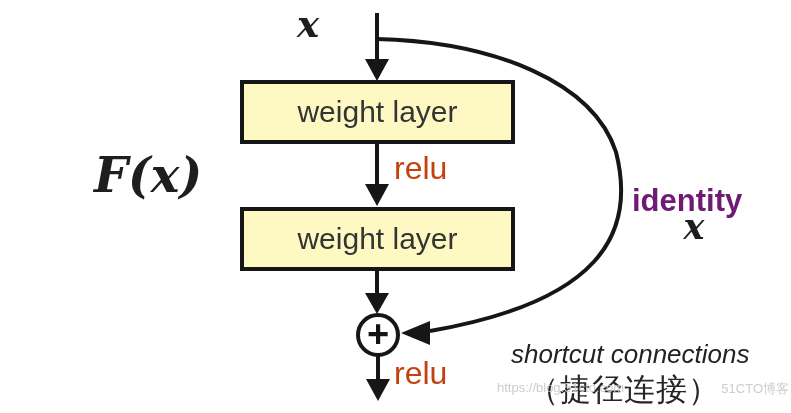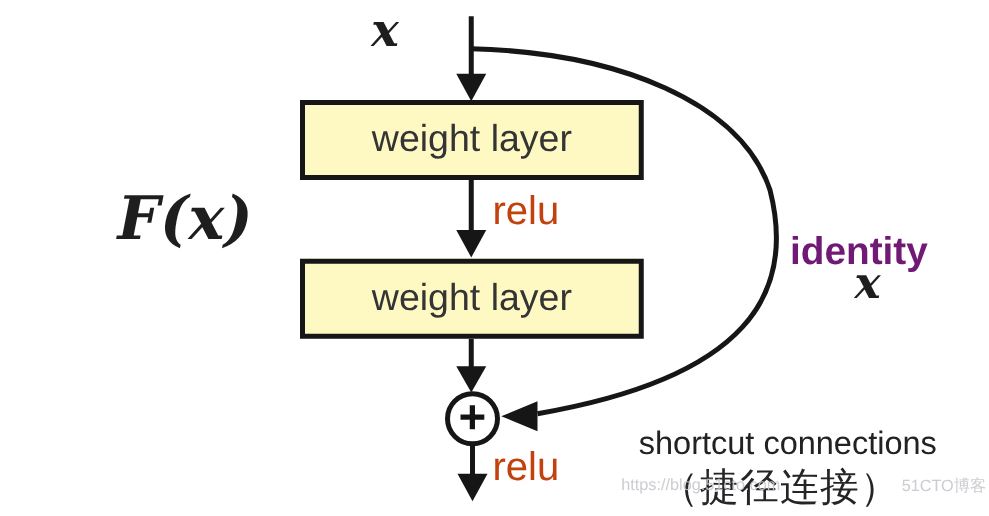--- a/index.html
+++ b/index.html
@@ -35,21 +35,21 @@
   #fx-label{left:94px;top:147px;font-size:48px;}
   #identity-label{left:632px;top:161px;font-size:31px;font-weight:600;color:#701a75;margin-top:22px;}
   #x-right{left:670px;top:206px;width:48px;text-align:center;font-size:35px;}
   #equation{left:10px;top:310px;font-size:43px;letter-spacing:1px;}
   #plus-sign{
     left:358px;top:312px;width:40px;height:44px;
     text-align:center;font-size:38px;line-height:44px;
     font-weight:bold;color:#141414;z-index:3;
   }
   #relu-2{left:394px;top:355px;font-size:32px;}
-  #shortcut-en{left:511px;top:339px;font-size:26px;color:#222222;}
+  #shortcut-en{left:511px;top:339px;font-size:26px;color:#222222;font-style:italic;}
   #shortcut-zh{left:528px;top:369px;font-size:31px;color:#252525;letter-spacing:1px;z-index:2;}
   #watermark{
     left:497px;top:380px;width:292px;
     display:flex;justify-content:space-between;
     font-size:13px;color:rgba(199,199,205,0.9);
     z-index:4;
   }
 </style>
 </head>
 <body>

